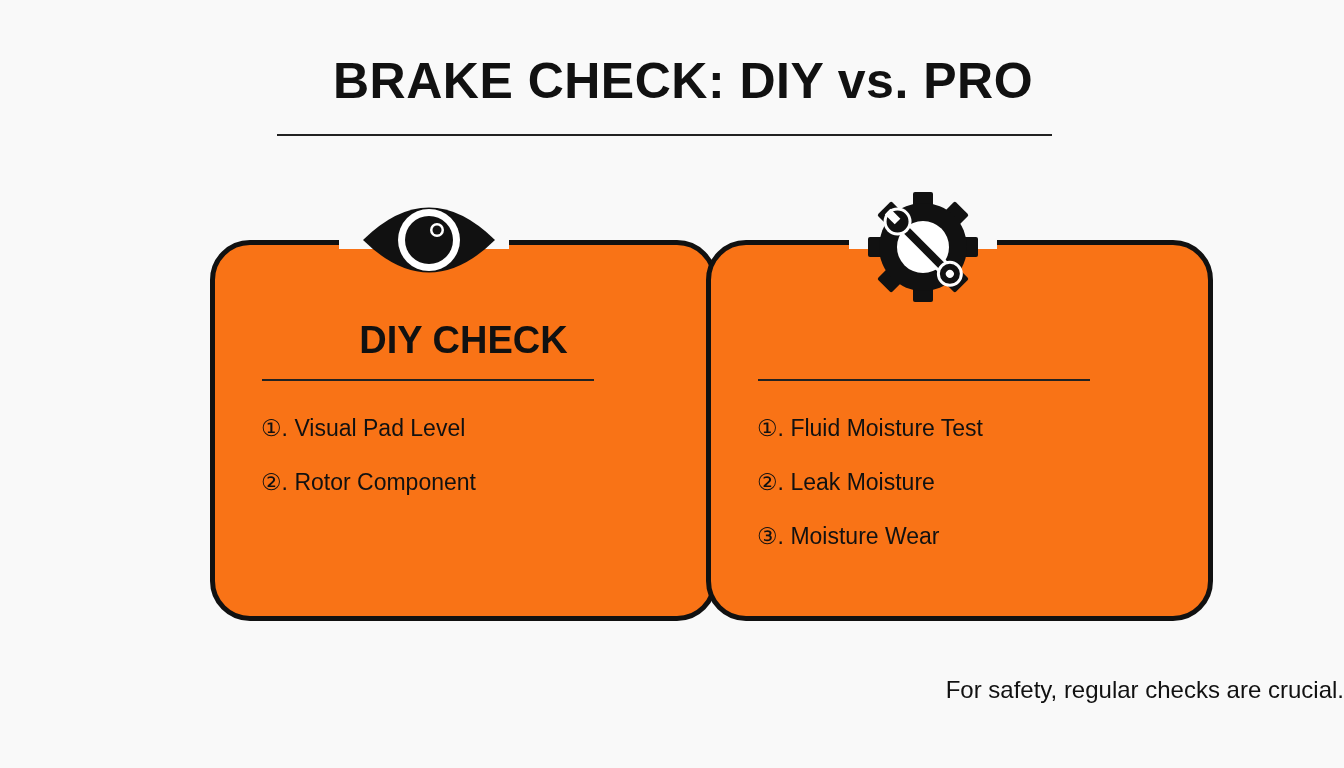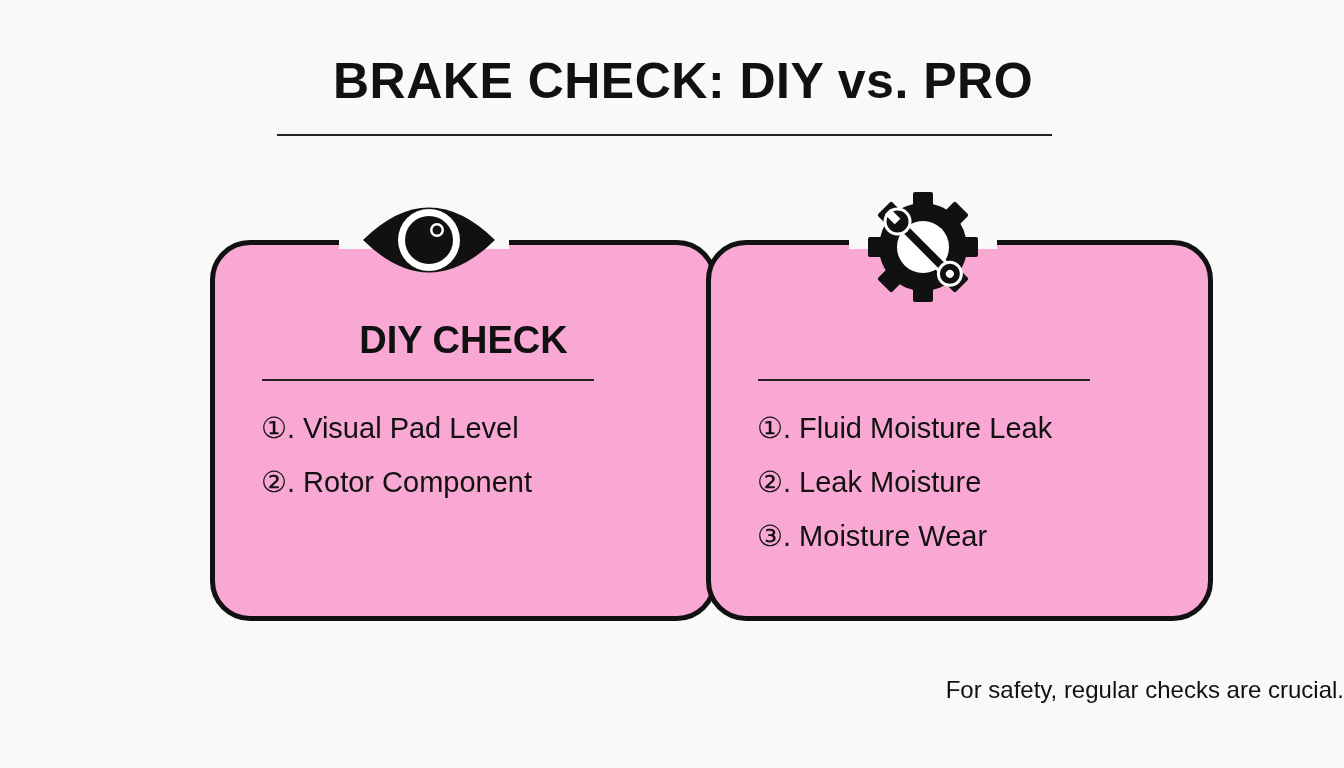--- a/index.html
+++ b/index.html
@@ -1,27 +1,27 @@
 <!DOCTYPE html>
 <html><head>
 <meta charset="utf-8">
 <style>
   html,body{margin:0;padding:0;}
   body{width:1344px;height:768px;background:#f9f9f9;position:relative;overflow:hidden;font-family:"Liberation Sans",sans-serif;color:#111;}
   .title{position:absolute;top:52px;left:0;width:1344px;text-align:center;font-size:50px;font-weight:bold;letter-spacing:0.5px;padding-left:11px;}
   .title-rule{position:absolute;top:134px;left:277px;width:775px;height:2px;background:#222;}
-  .card{position:absolute;top:240px;width:507px;height:381px;box-sizing:border-box;border:5px solid #111;border-radius:40px;background:#f9a8d4;}
+  .card{position:absolute;top:240px;width:507px;height:381px;box-sizing:border-box;border:5px solid #111;border-radius:40px;background:#f97316;}
   .card.left{left:210px;}
   .card.right{left:706px;}
   .gap{position:absolute;top:-8px;height:12px;background:#f9f9f9;}
   .icon{position:absolute;}
   .card-title{position:absolute;top:74px;left:0;width:100%;text-align:center;font-size:38px;font-weight:bold;}
   .card-rule{position:absolute;top:134px;left:47px;width:332px;height:2px;background:#222;}
   .items{position:absolute;top:164px;left:46px;margin:0;padding:0;list-style:none;}
-  .items li{font-size:29px;height:54px;line-height:38px;white-space:nowrap;}
+  .items li{font-size:23px;height:54px;line-height:38px;white-space:nowrap;}
   .footer{position:absolute;top:676px;left:0;width:1344px;text-align:right;font-size:24px;}
 </style>
 </head>
 <body>
 
 <div class="title">BRAKE CHECK: DIY vs. PRO</div>
 <div class="title-rule"></div>
 
 <div class="card left">
   <div class="gap" style="left:124px;width:170px;"></div>
@@ -61,19 +61,19 @@
       <circle cx="0" cy="-36" r="14" fill="#fff"></circle>
       <circle cx="0" cy="-36" r="11" fill="#111"></circle>
       <rect x="-4" y="-50" width="8" height="14" fill="#fff"></rect>
       <circle cx="0" cy="38" r="13" fill="#fff"></circle>
       <circle cx="0" cy="38" r="10" fill="#111"></circle>
       <circle cx="0" cy="38" r="4" fill="#fff"></circle>
     </g>
   </svg>
   <div class="card-rule"></div>
   <ul class="items">
-    <li>①. Fluid Moisture Leak</li>
+    <li>①. Fluid Moisture Test</li>
     <li>②. Leak Moisture</li>
     <li>③. Moisture Wear</li>
   </ul>
 </div>
 
 <div class="footer">For safety, regular checks are crucial.</div>
 
 </body></html>

